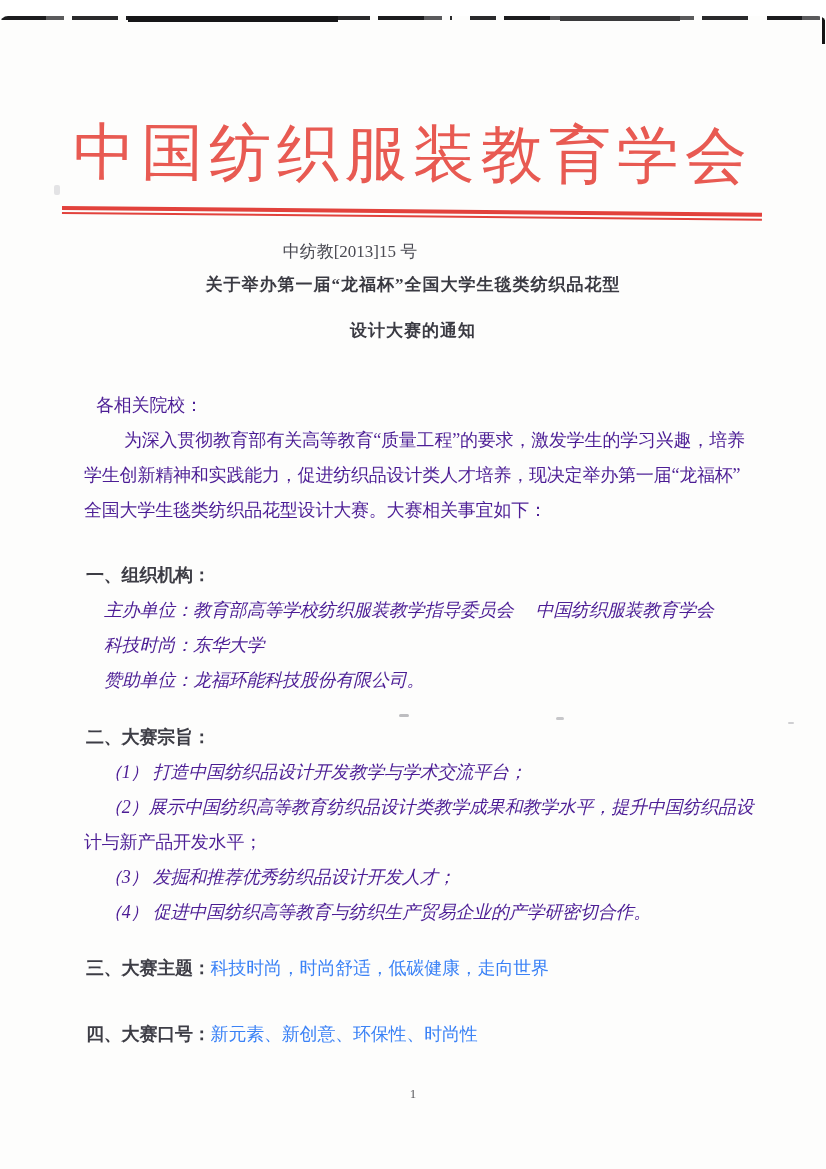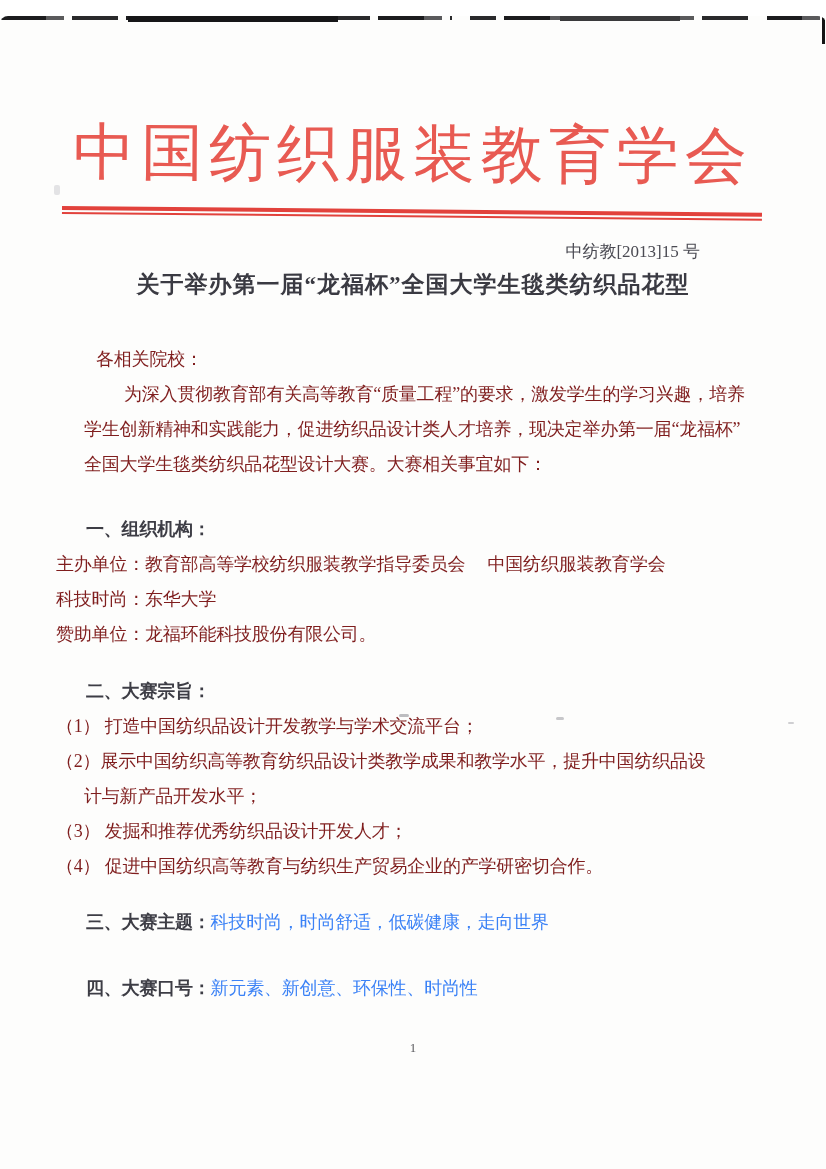--- a/index.html
+++ b/index.html
@@ -55,48 +55,48 @@
     border-top: 4px solid #e2423c;
     border-bottom: 2px solid #e2423c;
     transform: rotate(0.55deg);
     transform-origin: left center;
   }
 
   
   .doc-number {
     margin-top: 26px;
     line-height: 24px;
-    text-align: right;
+    text-align: center;
     padding-right: 126px;
     font-size: 17px;
     color: #4a4a52;
   }
   .doc-title {
     text-align: center;
-    font-size: 23px;
+    font-size: 17px;
     font-weight: bold;
     letter-spacing: 1px;
     color: #3a3a42;
     line-height: 30px;
   }
   .doc-title.line1 { margin-top: 6px; }
   .doc-title.line2 { margin-top: 16px; }
 
   
   .bodyline {
     font-size: 18px;
     line-height: 35px;
     letter-spacing: -0.2px;
     white-space: nowrap;
-    color: #7f1d1d;
+    color: #4c1d95;
   }
   .salutation { margin-top: 42px; padding-left: 96px; }
   .indent { padding-left: 124px; }
   .flush { padding-left: 84px; }
-  .item { padding-left: 56px; }
+  .item { padding-left: 104px; font-style: italic; }
   .heading { padding-left: 86px; font-weight: bold; color: #3d3d45; }
   .sec1 { margin-top: 30px; }
   .sec2 { margin-top: 22px; }
   .sec3 { margin-top: 21px; }
   .sec4 { margin-top: 31px; }
   .inline-content { font-weight: normal; color: #3b82f6; }
 
   .page-number {
     margin-top: 34px;
     text-align: center;
@@ -119,20 +119,21 @@
   <div class="speck speck-1"></div>
   <div class="speck speck-2"></div>
   <div class="speck speck-3"></div>
   <div class="speck speck-4"></div>
 
   <div class="org-header">中国纺织服装教育学会</div>
   <div class="red-rule"></div>
 
   <div class="doc-number">中纺教[2013]15 号</div>
   <div class="doc-title line1">关于举办第一届“龙福杯”全国大学生毯类纺织品花型</div>
+  <div class="doc-title line2">设计大赛的通知</div>
 
   <div class="bodyline salutation">各相关院校：</div>
 
   <div class="bodyline indent">为深入贯彻教育部有关高等教育“质量工程”的要求，激发学生的学习兴趣，培养</div>
   <div class="bodyline flush">学生创新精神和实践能力，促进纺织品设计类人才培养，现决定举办第一届“龙福杯”</div>
   <div class="bodyline flush">全国大学生毯类纺织品花型设计大赛。大赛相关事宜如下：</div>
 
   <div class="bodyline heading sec1">一、组织机构：</div>
   <div class="bodyline item">主办单位：教育部高等学校纺织服装教学指导委员会　 中国纺织服装教育学会</div>
   <div class="bodyline item">科技时尚：东华大学</div>

